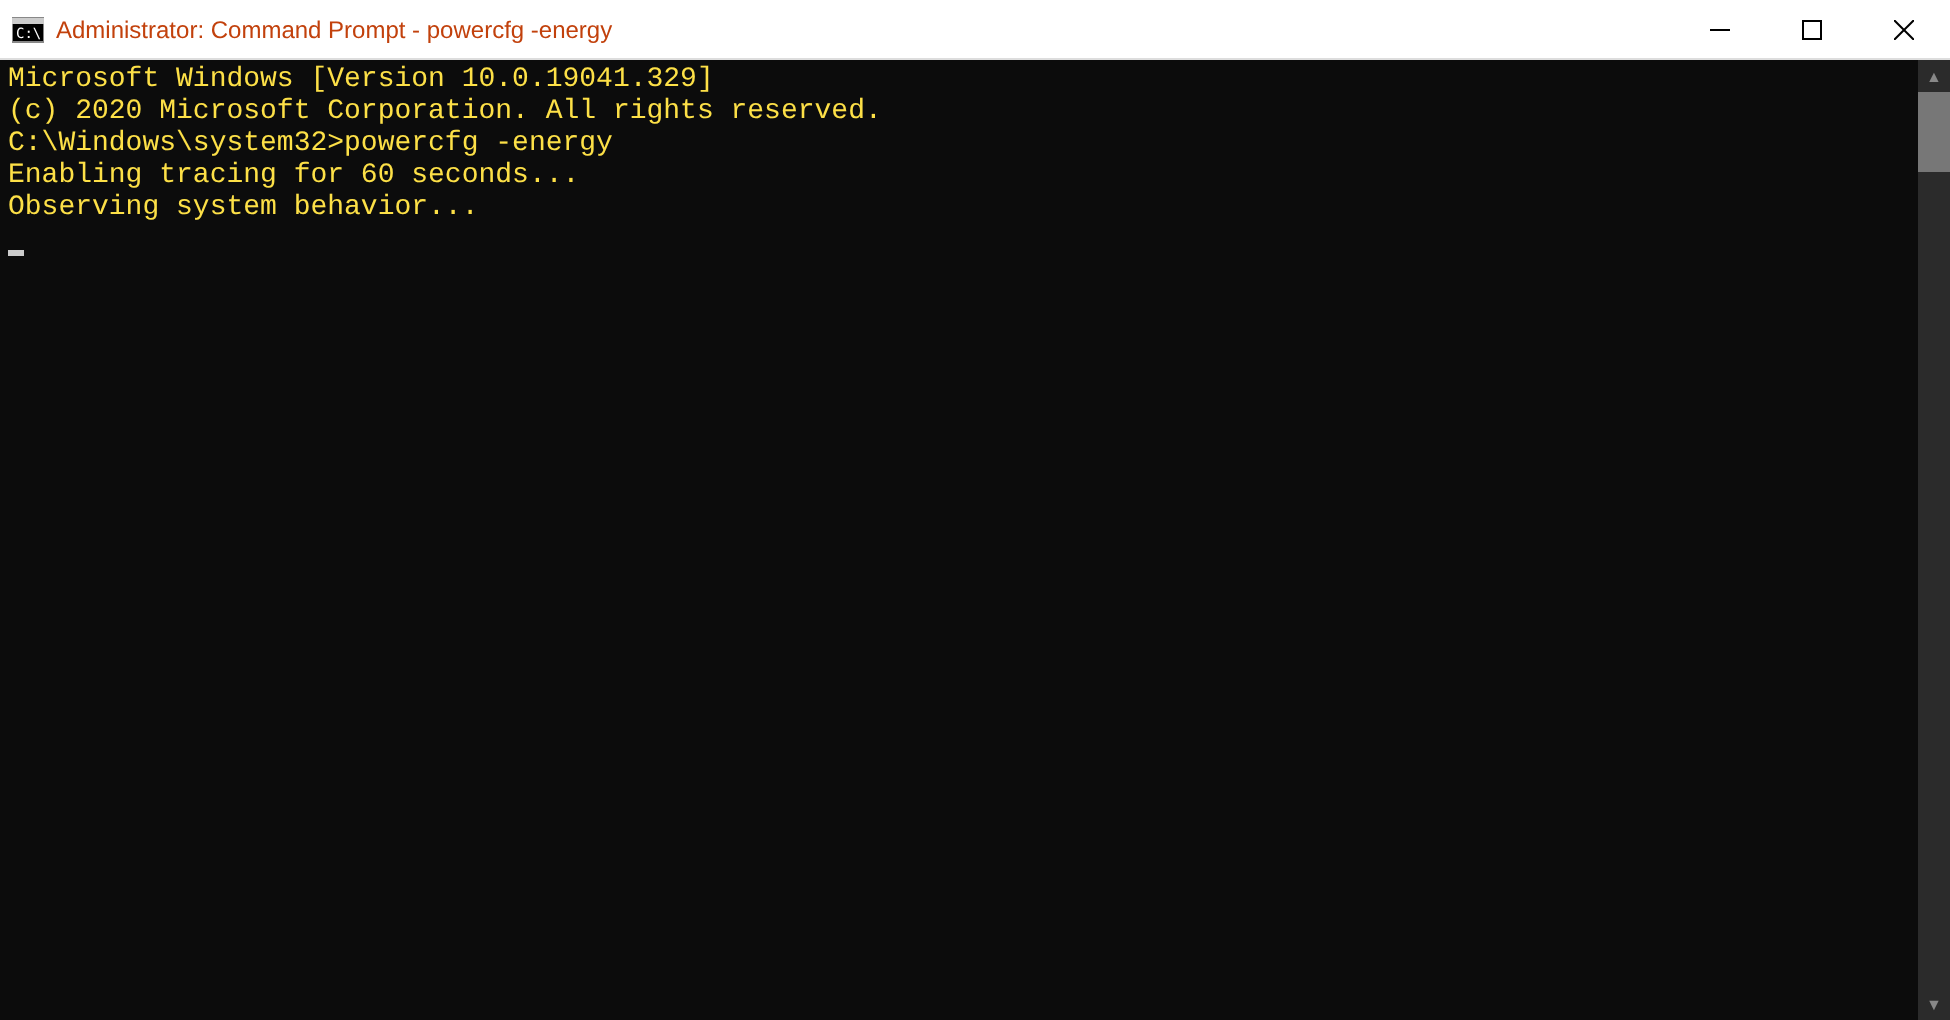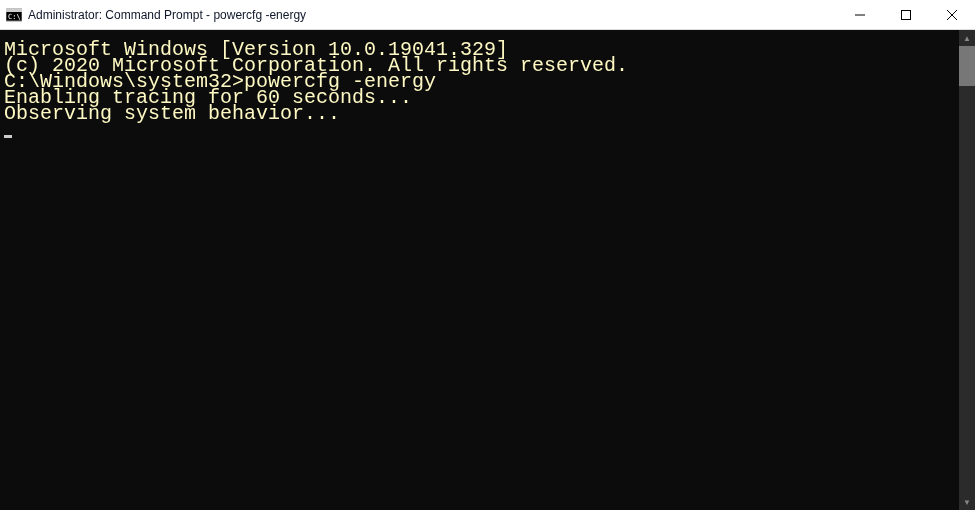--- a/index.html
+++ b/index.html
@@ -36,21 +36,21 @@
       display: flex;
       align-items: center;
       justify-content: center;
     }
     .titlebar-icon svg {
       width: 16px;
       height: 16px;
     }
     .titlebar-text {
       font-size: 12px;
-      color: #0f172a;
+      color: #c2410c;
       flex: 1;
       white-space: nowrap;
       overflow: hidden;
     }
     .titlebar-controls {
       display: flex;
       height: 100%;
     }
     .titlebar-btn {
       width: 46px;
@@ -65,25 +65,25 @@
       height: 10px;
     }
     .terminal-area {
       flex: 1;
       display: flex;
       background: #0c0c0c;
       position: relative;
     }
     .terminal-content {
       flex: 1;
-      padding: 12px 4px;
+      padding: 2px 4px;
       font-family: Consolas, "Courier New", monospace;
-      font-size: 20px;
+      font-size: 14px;
       line-height: 16px;
-      color: #fef9c3;
+      color: #fde047;
       white-space: pre;
       overflow: hidden;
     }
     .terminal-content .line {
       display: block;
     }
     .cursor {
       display: inline-block;
       width: 8px;
       height: 3px;

